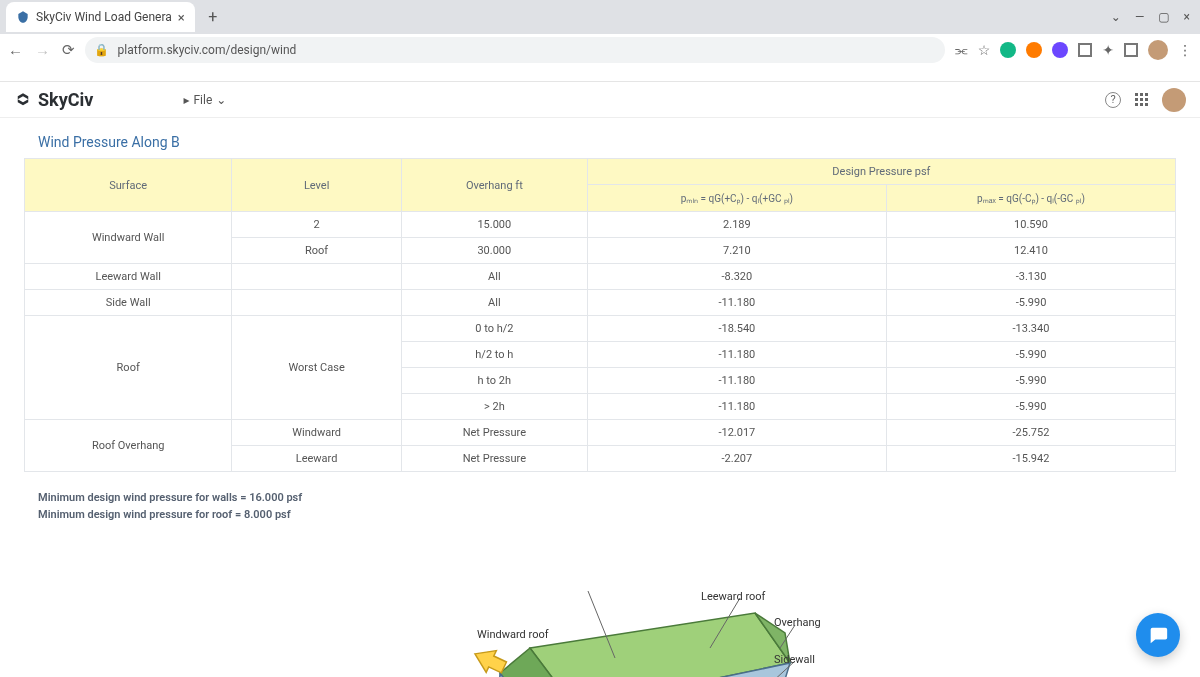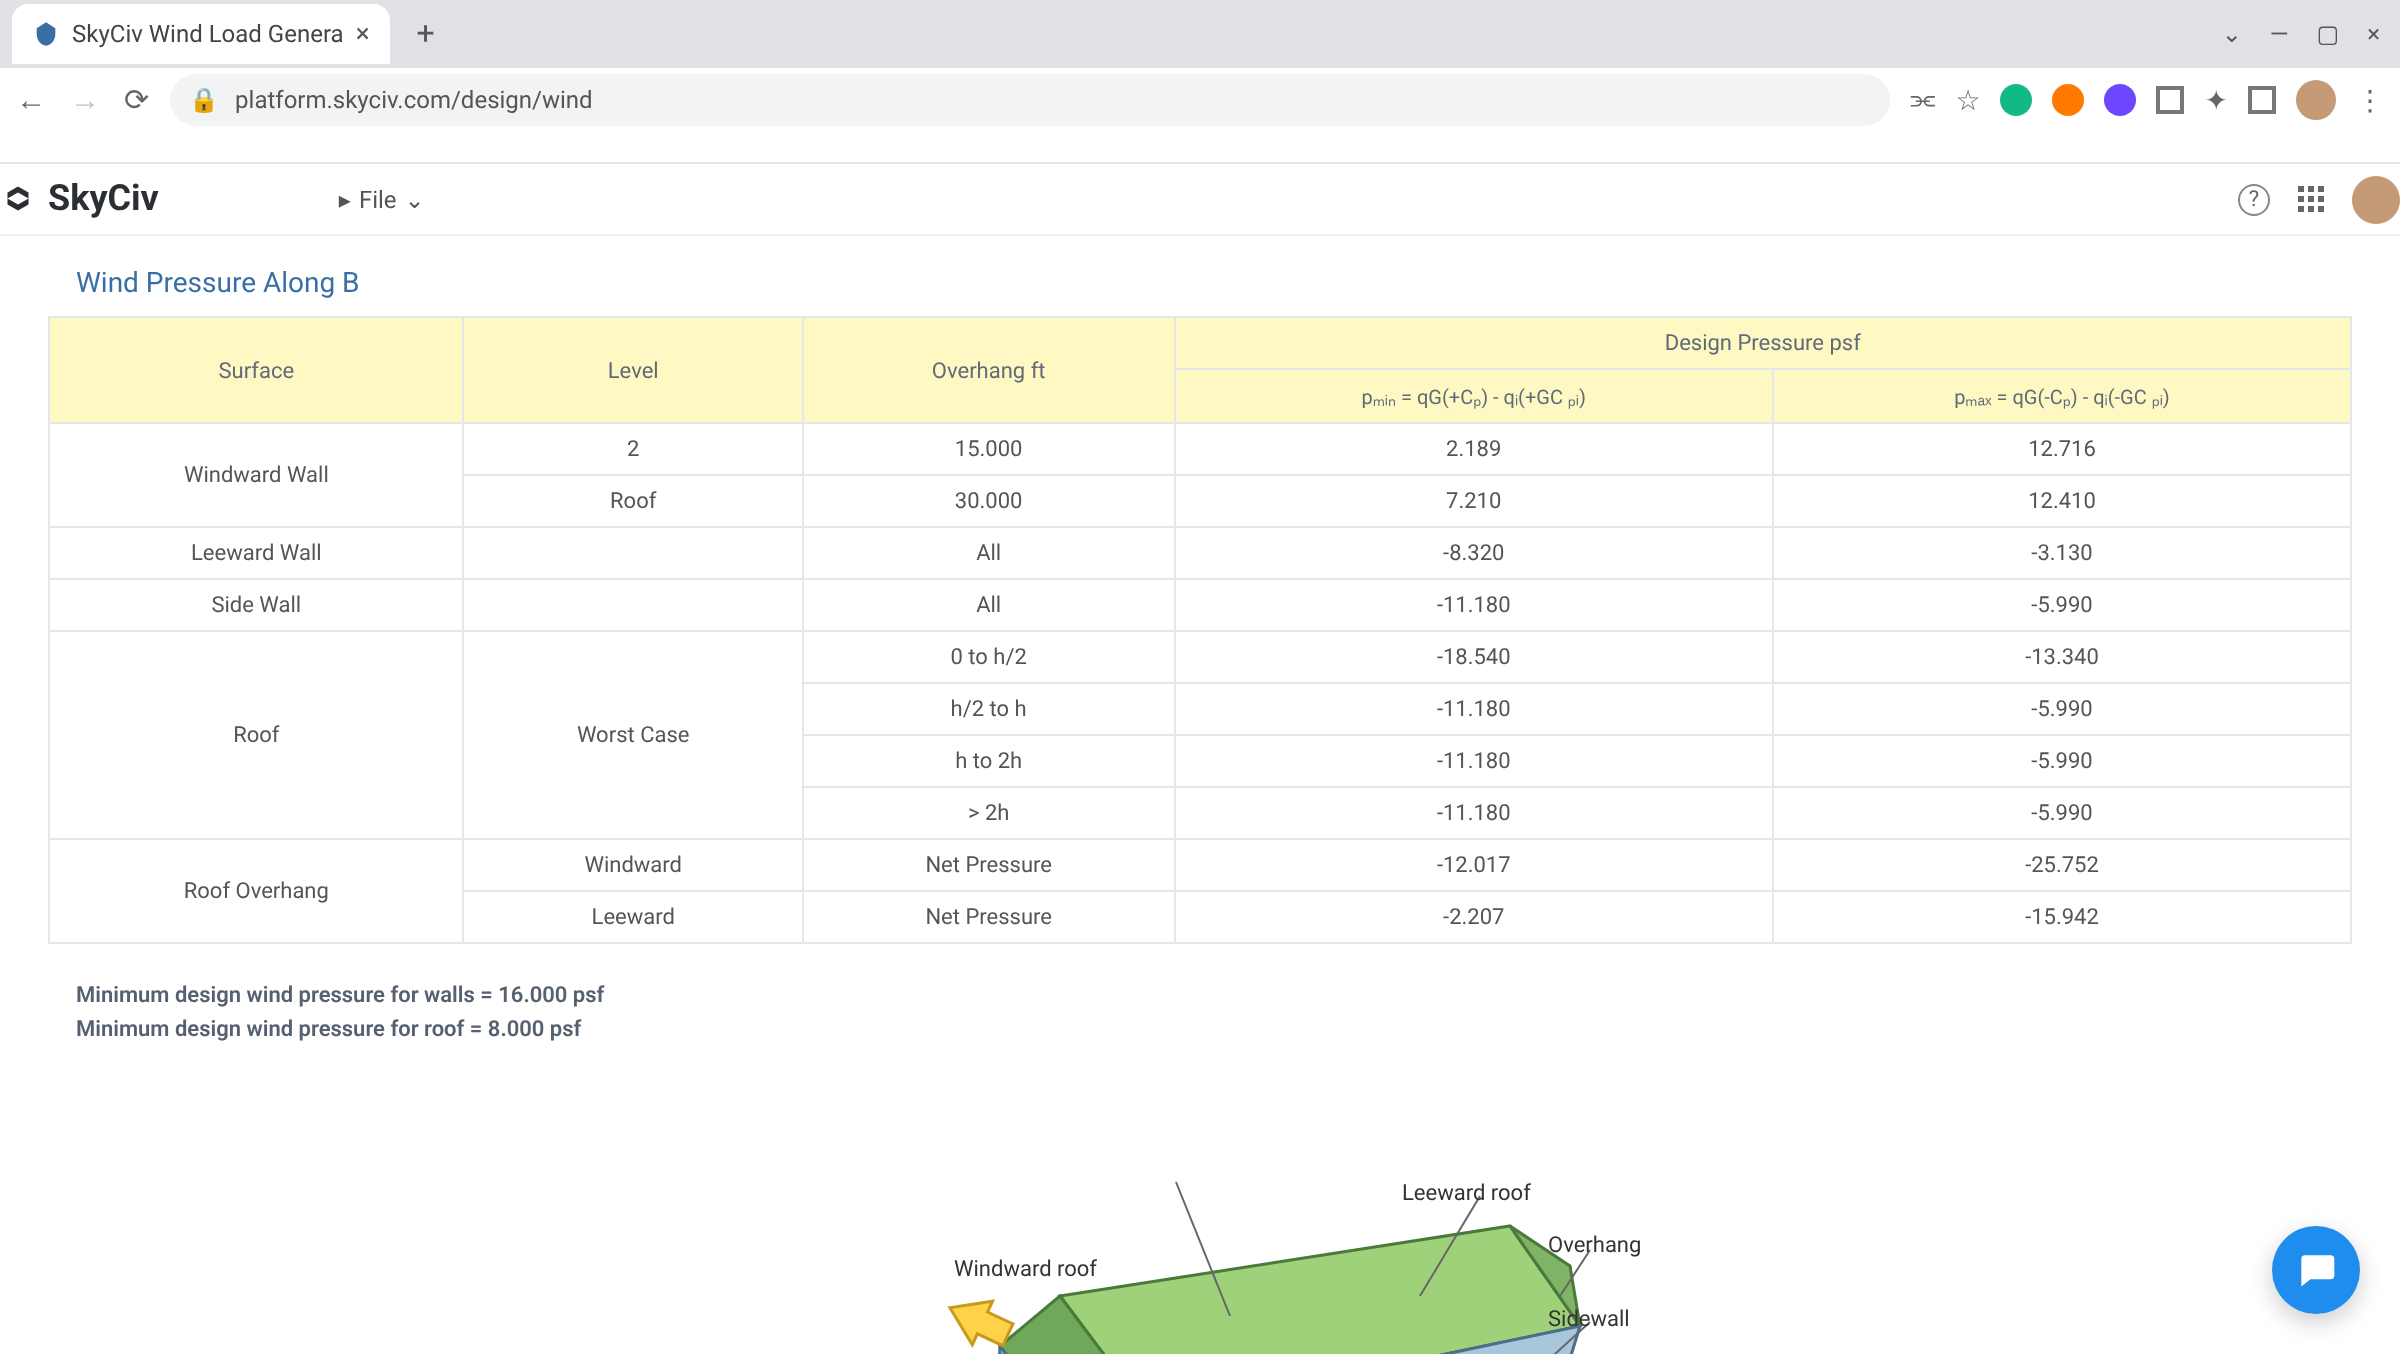--- a/index.html
+++ b/index.html
@@ -13,21 +13,21 @@
   .newtab { width:24px; height:24px; margin:0 6px 2px 6px; display:flex; align-items:center; justify-content:center; color:#555; font-size:16px; }
   .win-controls { margin-left:auto; display:flex; align-items:center; gap:14px; padding-right:10px; color:#555; height:34px; }
   .addr-row { height:32px; display:flex; align-items:center; padding:0 8px; gap:10px; background:#fff; }
   .nav-icons { display:flex; gap:12px; color:#666; font-size:15px; align-items:center;}
   .addr-bar { flex:1; height:26px; background:#f1f3f4; border-radius:14px; display:flex; align-items:center; padding:0 10px; gap:8px; color:#555; font-size:12px; }
   .ext-icons { display:flex; gap:10px; align-items:center; color:#666; font-size:14px; }
   .ext-icons .dot { width:16px; height:16px; border-radius:50%; display:inline-block;}
   .avatar-small { width:20px; height:20px; border-radius:50%; background:#c49b76; display:inline-block; }
   .dotbox { width:14px; height:14px; border:2px solid #777;}
   
-  .app-header { height:36px; display:flex; align-items:center; padding:0 0; gap:90px; border-bottom:1px solid #eee;}
+  .app-header { height:36px; display:flex; align-items:center; padding:0 14px; gap:90px; border-bottom:1px solid #eee;}
   .logo { display:flex; align-items:center; gap:6px; font-weight:700; font-size:18px; color:#2b2f33;}
   .logo svg { width:18px; height:18px; }
   .file-menu { display:flex; align-items:center; gap:4px; font-size:12px; color:#555;}
   .app-header-right { margin-left:auto; display:flex; align-items:center; gap:14px;}
   .qmark { width:16px; height:16px; border:1px solid #888; border-radius:50%; display:flex; align-items:center; justify-content:center; font-size:11px; color:#666;}
   .apps-grid { display:grid; grid-template-columns:repeat(3,3px); grid-template-rows:repeat(3,3px); gap:2px;}
   .apps-grid span{background:#666;}
   .avatar-app { width:24px; height:24px; border-radius:50%; background:#c49b76;}
   
   .page { padding:10px 24px 0 24px; height:calc(677px - 82px - 36px); overflow:hidden; position:relative;}
@@ -134,21 +134,21 @@
         <th class="sub">pₘᵢₙ = qG(+Cₚ) - qᵢ(+GC ₚᵢ)</th>
         <th class="sub">pₘₐₓ = qG(-Cₚ) - qᵢ(-GC ₚᵢ)</th>
       </tr>
     </thead>
     <tbody>
       <tr>
         <td rowspan="2">Windward Wall</td>
         <td>2</td>
         <td>15.000</td>
         <td>2.189</td>
-        <td>12.716</td>
+        <td>10.590</td>
       </tr>
       <tr>
         <td>Roof</td>
         <td>30.000</td>
         <td>7.210</td>
         <td>12.410</td>
       </tr>
       <tr>
         <td>Leeward Wall</td>
         <td></td>

